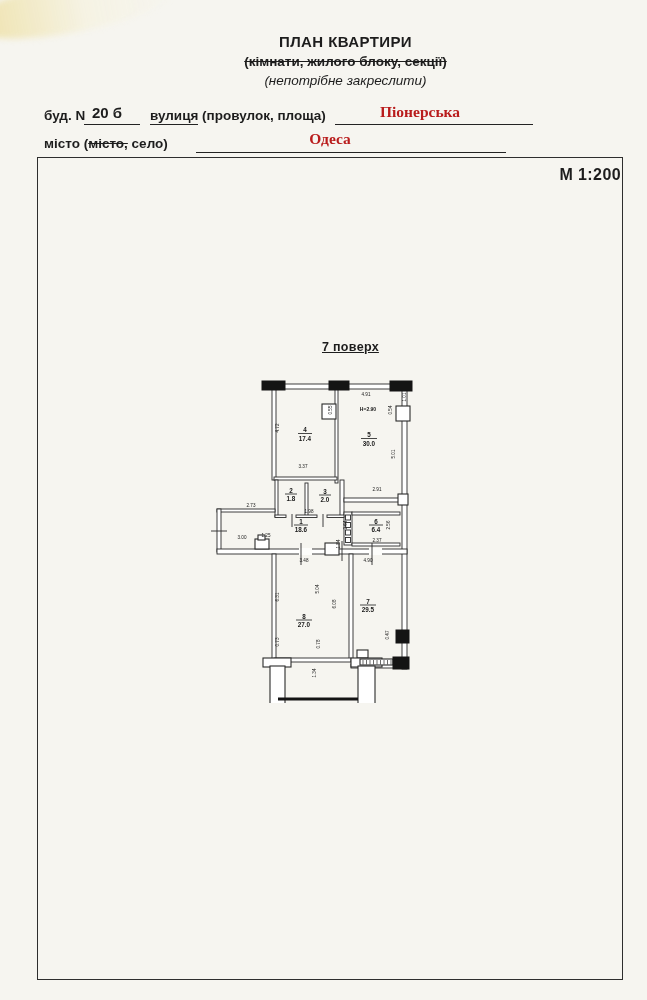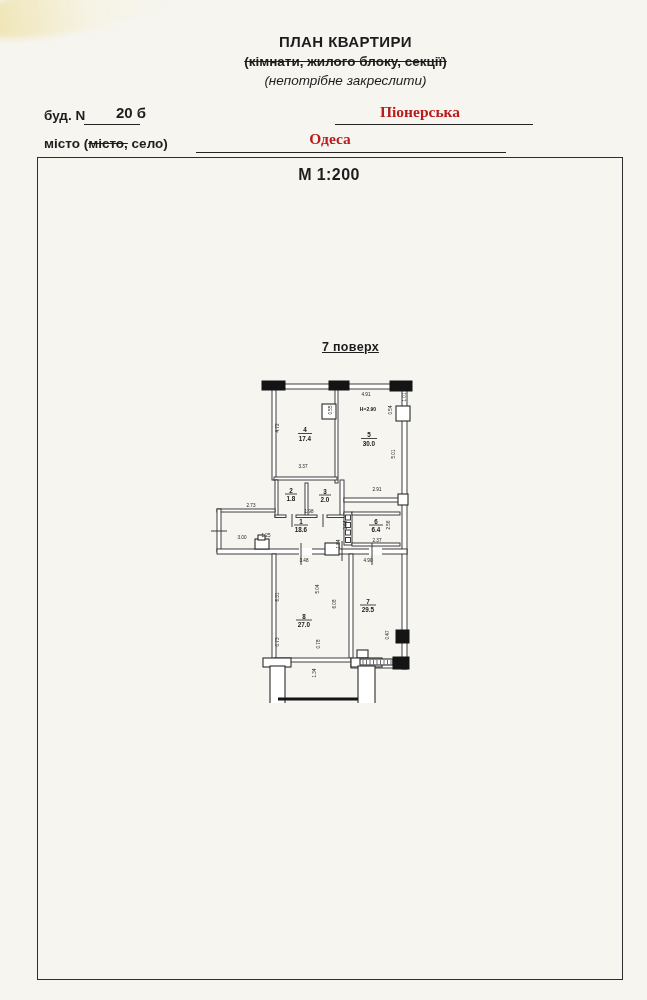--- a/index.html
+++ b/index.html
@@ -22,28 +22,28 @@
   .hdr{position:absolute;left:0;right:0;text-align:center;padding-left:44px;}
   .hdr-title{top:33px;font-size:15px;font-weight:bold;letter-spacing:.4px;}
   .hdr-sub{top:54px;font-size:13.5px;font-weight:bold;text-decoration:line-through;}
   .hdr-note{top:73px;font-size:13.5px;font-style:italic;}
   .lbl{position:absolute;font-size:13.5px;font-weight:bold;white-space:nowrap;text-align:center;}
   .blank{position:absolute;border-bottom:1.6px solid #232323;}
   .val-serif{
     position:absolute;font-family:"Liberation Serif",serif;
     font-weight:bold;font-size:15.5px;text-align:center;white-space:nowrap;color:#b91c1c;
   }
-  .val-sans{position:absolute;font-size:15px;font-weight:bold;white-space:nowrap;margin-left:24px;}
+  .val-sans{position:absolute;font-size:15px;font-weight:bold;white-space:nowrap;}
   .uword{border-bottom:1.5px solid #232323;padding-bottom:1px;}
   .strike{text-decoration:line-through;}
   .frame{
     position:absolute;left:37px;top:157px;width:584px;height:821px;
     border:1.6px solid #2e2e2e;
   }
-  .scale{position:absolute;left:37px;width:584px;top:166px;text-align:center;
+  .scale{position:absolute;left:37px;width:584px;top:166px;text-align:right;
          font-size:16px;font-weight:bold;letter-spacing:.4px;}
   .floor{position:absolute;left:322px;top:340px;font-size:12.5px;font-weight:bold;
          text-decoration:underline;letter-spacing:.3px;}
   .plan-svg{position:absolute;left:205px;top:373px;width:215px;height:330px;}
 
   
   .w rect{fill:#ffffff;stroke:#2b2b2b;stroke-width:.9;}
   .wb rect{fill:#ffffff;stroke:#2b2b2b;stroke-width:1.1;}
   .blk rect{fill:#141414;stroke:#141414;}
   .gap rect{fill:#fdfdfb;stroke:none;}
@@ -63,20 +63,21 @@
 
   <div class="streak"></div>
 
   <div class="hdr hdr-title" style="position:absolute;">ПЛАН КВАРТИРИ</div>
   <div class="hdr hdr-note" style="position:absolute;">(непотрібне закреслити)</div>
   <div class="hdr hdr-sub" style="position:absolute;">(кімнати, жилого блоку, секції)</div>
 
   <span class="lbl" style="left:44px;top:108px;">буд. N</span>
   <span class="blank" style="left:84px;top:106px;width:56px;height:18px;"></span>
   <span class="val-sans" style="left:92px;top:104px;">20 б</span>
+  <span class="lbl" style="left:150px;top:108px;"><span class="uword">вулиця</span><span> (провулок, площа)</span></span>
   <span class="blank" style="left:335px;top:105px;width:198px;height:19px;"></span>
   <span class="val-serif" style="left:340px;top:103px;width:160px;">Піонерська</span>
 
   <span class="lbl" style="left:44px;top:136px;"><span>місто (</span><span class="strike">місто,</span><span> село)</span></span>
   <span class="blank" style="left:196px;top:133px;width:310px;height:19px;"></span>
   <span class="val-serif" style="left:255px;top:130px;width:150px;">Одеса</span>
 
   <div class="frame"></div>
 
   <div class="scale">М 1:200</div>

